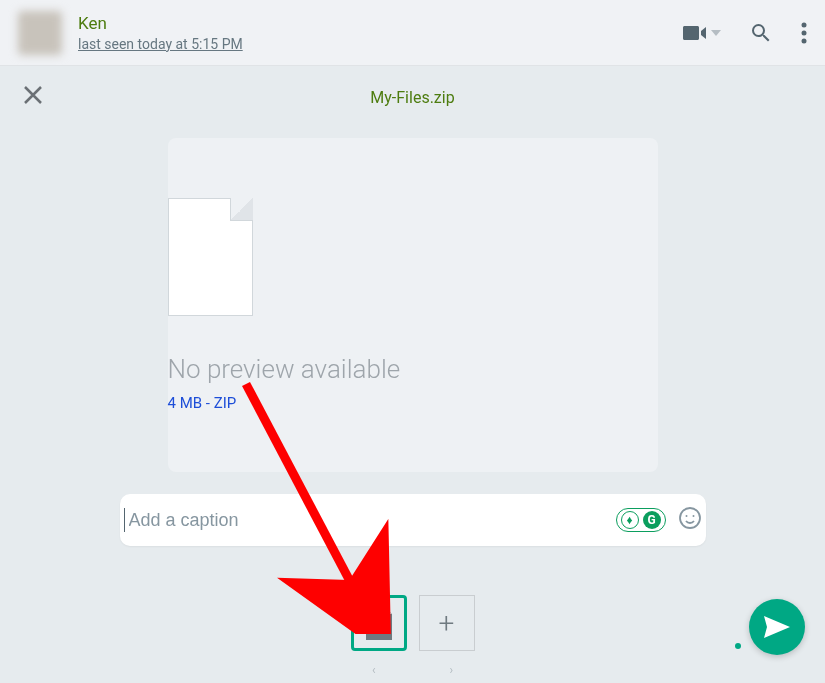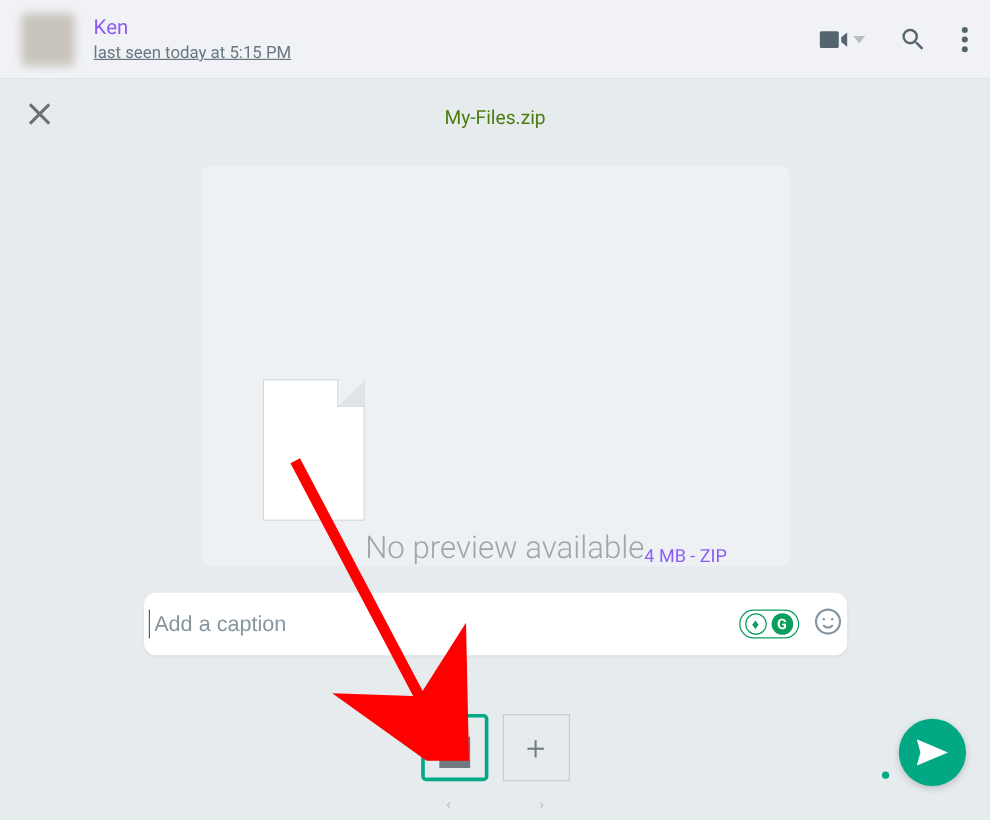--- a/index.html
+++ b/index.html
@@ -24,21 +24,21 @@
       width: 44px;
       height: 44px;
       border-radius: 4px;
       background: #c8c3bb;
       filter: blur(4px);
       margin-right: 16px;
     }
     .contact-info { flex: 1; }
     .contact-name {
       font-size: 17px;
-      color: #8b5cf6;
+      color: #4d7c0f;
       font-weight: 400;
       line-height: 1.2;
     }
     .last-seen {
       font-size: 14px;
       color: #667781;
       margin-top: 2px;
       text-decoration: underline;
     }
     .header-actions {
@@ -83,22 +83,22 @@
     .preview-card {
       position: absolute;
       top: 72px;
       left: 50%;
       transform: translateX(-50%);
       width: 490px;
       height: 334px;
       background: #eef1f4;
       border-radius: 8px;
       display: flex;
-      flex-direction: row;
-      align-items: flex-end;
+      flex-direction: column;
+      align-items: flex-start;
       justify-content: center;
     }
     .file-doc-icon {
       width: 85px;
       height: 118px;
       background: #ffffff;
       border: 1px solid #d1d7db;
       position: relative;
       margin-bottom: 38px;
     }
@@ -113,21 +113,21 @@
       border-left: 1px solid #d1d7db;
       border-bottom: 1px solid #d1d7db;
     }
     .no-preview {
       font-size: 26px;
       color: #9ea5ab;
       font-weight: 300;
     }
     .file-meta {
       font-size: 15px;
-      color: #8b5cf6;
+      color: #1d4ed8;
       margin-top: 10px;
     }
 
     
     .caption-bar {
       position: absolute;
       top: 428px;
       left: 50%;
       transform: translateX(-50%);
       width: 586px;

